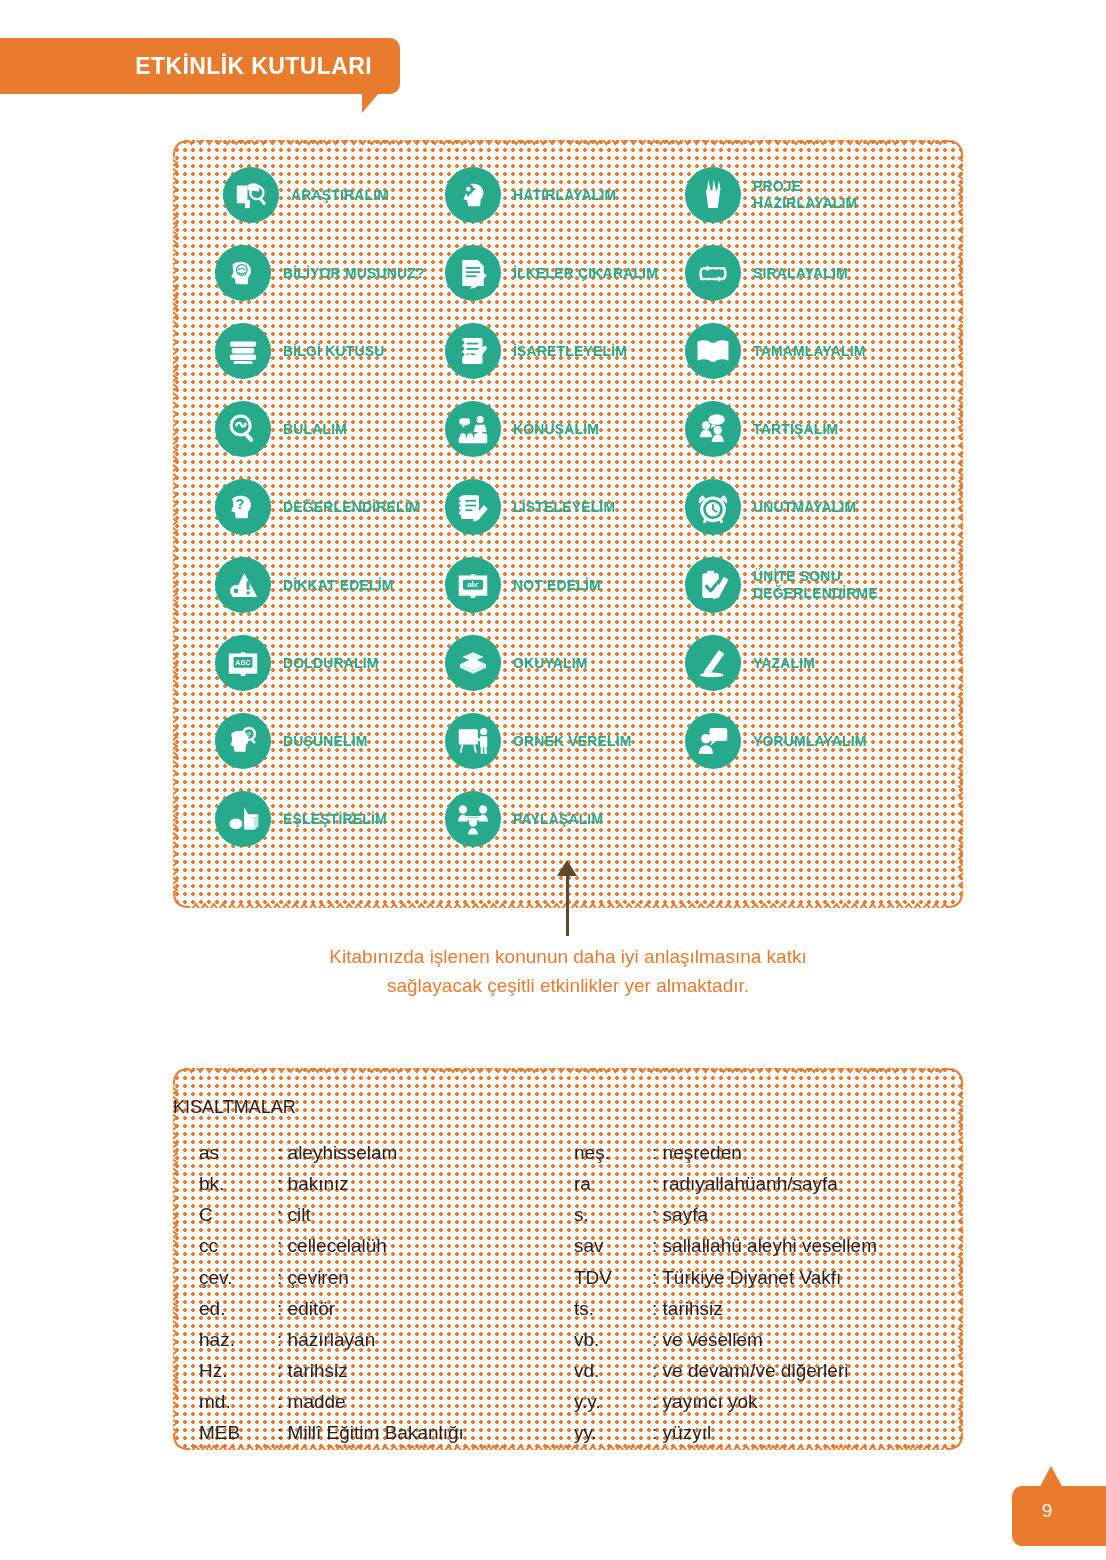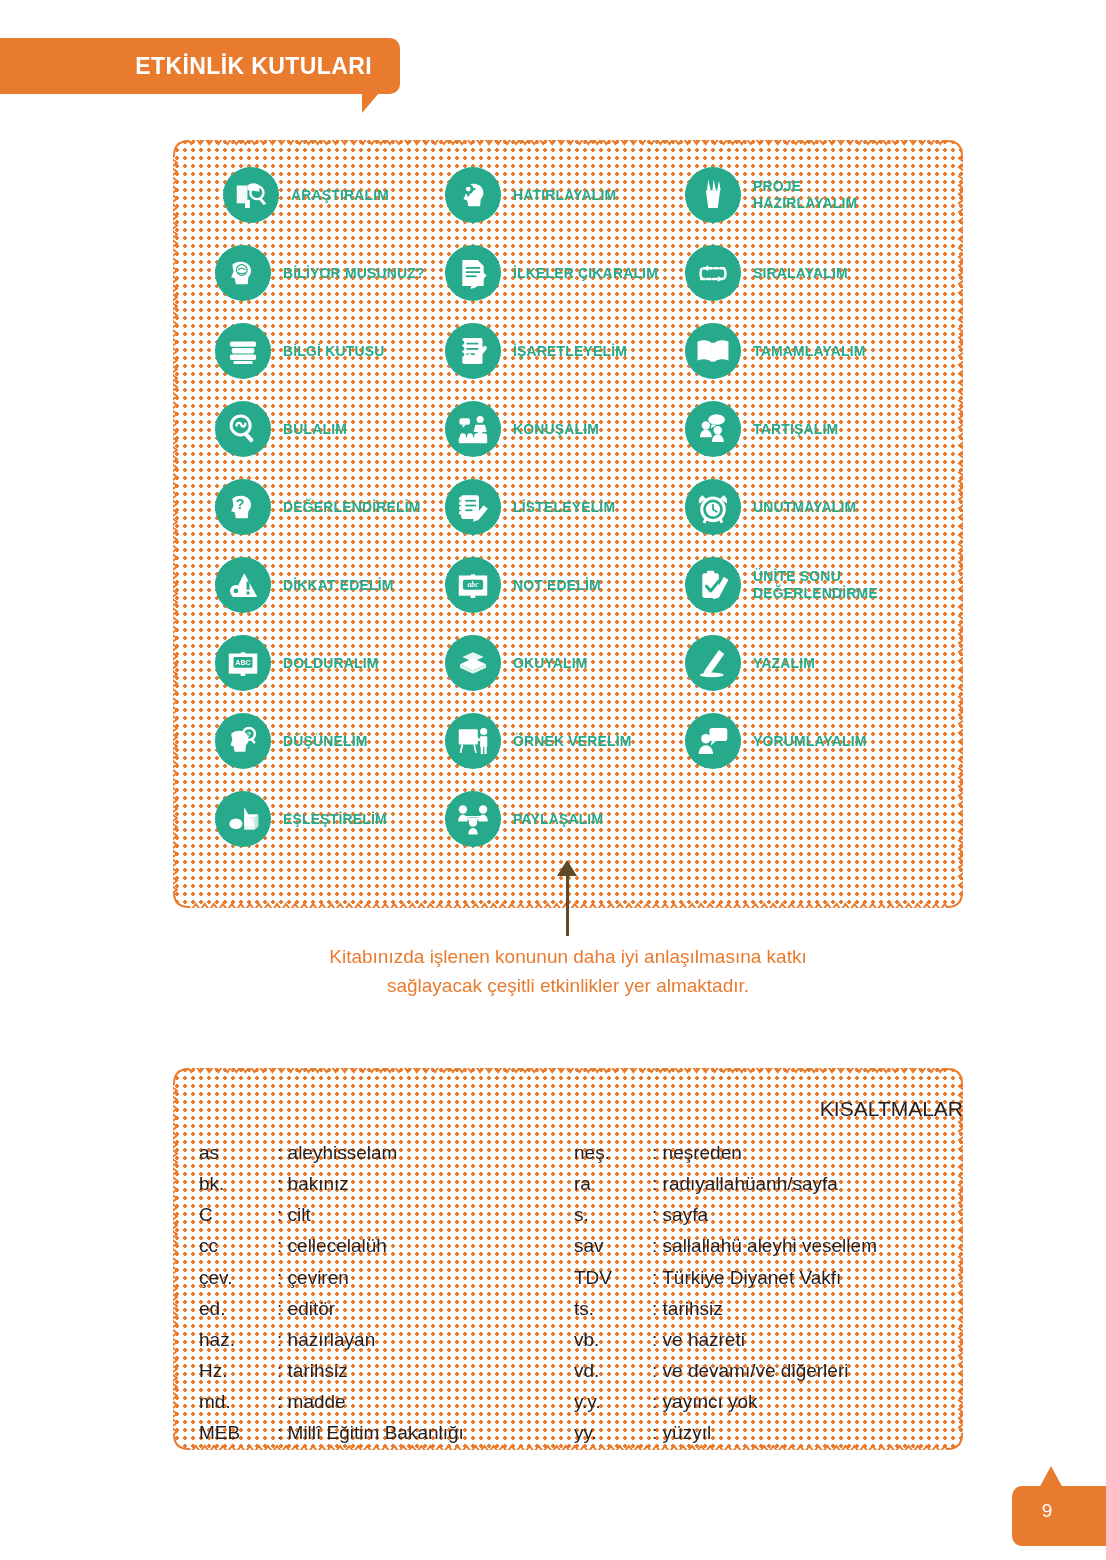--- a/index.html
+++ b/index.html
@@ -125,22 +125,22 @@
     color: #E87B2E;
     font-size: 19px;
     line-height: 1.55;
   }
 
   
   .abbrev-title {
     position: absolute;
     left: 173px; top: 1097px;
     width: 790px;
-    text-align: right;
-    font-size: 21px;
+    text-align: left;
+    font-size: 18px;
     color: #231F20;
   }
   .abbrev-cols {
     position: absolute;
     left: 173px; top: 1137px;
     width: 790px;
     display: flex;
     padding-left: 26px;
   }
   .abbrev-col { width: 375px; }
@@ -583,21 +583,21 @@
       <div class="abbrev-row">
         <span class="abbrev-key">TDV</span>
         <span class="abbrev-val">Türkiye Diyanet Vakfı</span>
       </div>
       <div class="abbrev-row">
         <span class="abbrev-key">ts.</span>
         <span class="abbrev-val">tarihsiz</span>
       </div>
       <div class="abbrev-row">
         <span class="abbrev-key">vb.</span>
-        <span class="abbrev-val">ve hazreti</span>
+        <span class="abbrev-val">ve vesellem</span>
       </div>
       <div class="abbrev-row">
         <span class="abbrev-key">vd.</span>
         <span class="abbrev-val">ve devamı/ve diğerleri</span>
       </div>
       <div class="abbrev-row">
         <span class="abbrev-key">y.y.</span>
         <span class="abbrev-val">yayıncı yok</span>
       </div>
       <div class="abbrev-row">

